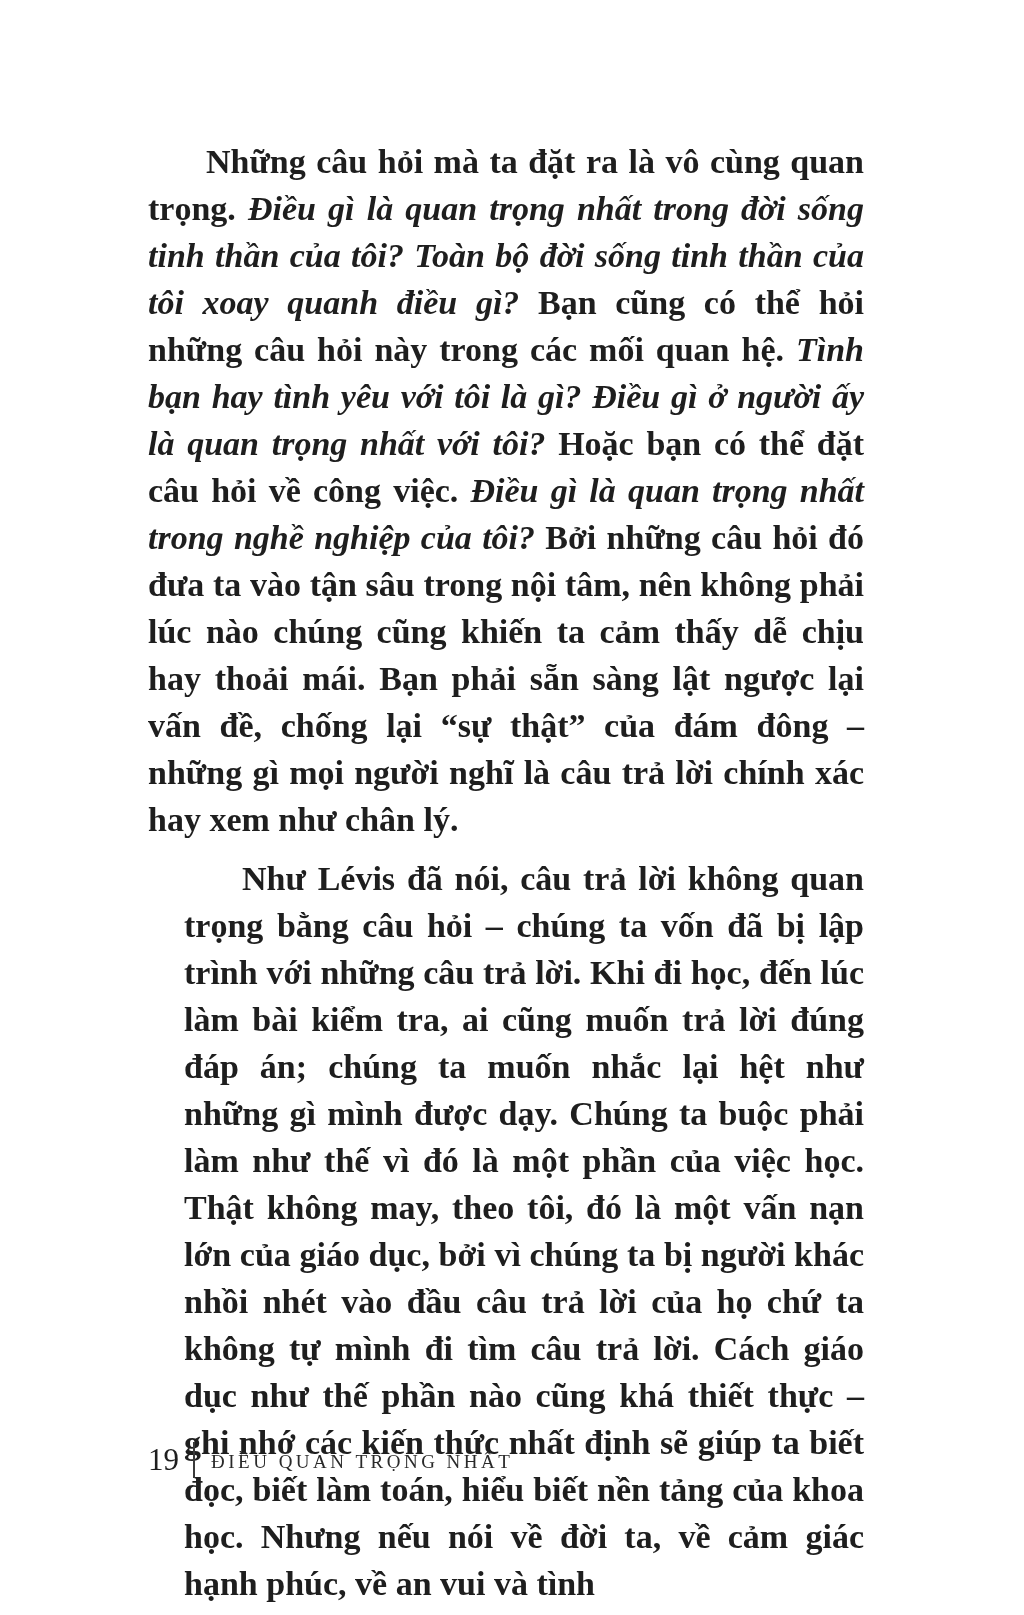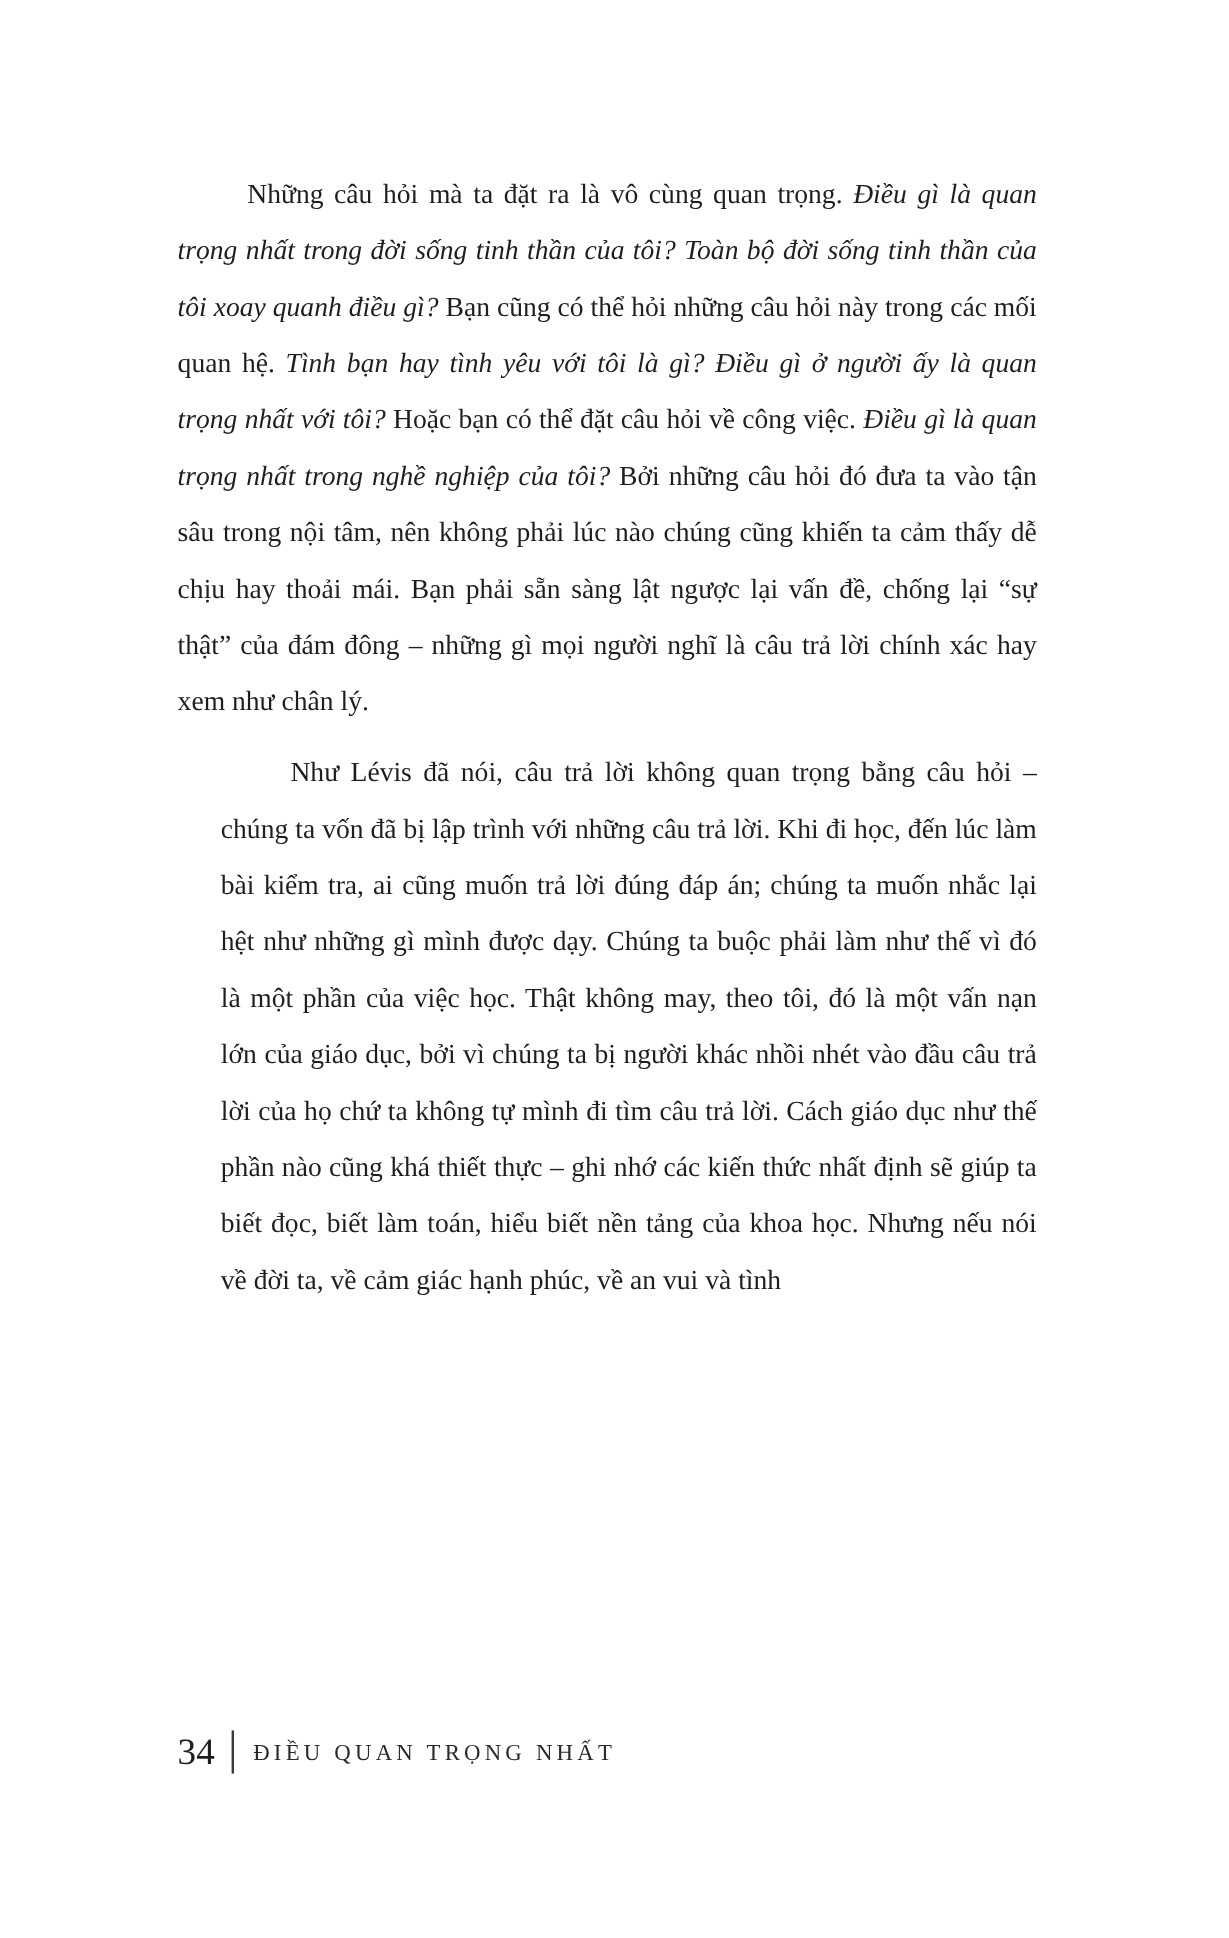--- a/index.html
+++ b/index.html
@@ -11,24 +11,25 @@
     background: #ffffff;
     font-family: "Liberation Serif", "DejaVu Serif", serif;
     color: #1e1e1e;
     overflow: hidden;
   }
   .text-block {
     position: absolute;
     left: 148px;
     top: 138px;
     width: 716px;
-    font-size: 23px;
+    font-size: 34px;
     line-height: 47px;
     text-align: justify;
     color: #1e1e1e;
+    font-weight: bold;
   }
   .para {
     margin: 0 0 12px 0;
     text-indent: 58px;
   }
   .para:last-child { margin-bottom: 0; margin-left: 36px; }
   .para .it { font-style: italic; }
   .footer {
     position: absolute;
     left: 148px;
@@ -59,18 +60,18 @@
 <body>
 
 <div class="page">
 
   <div class="text-block">
       <p class="para"><span class="">Những câu hỏi mà ta đặt ra là vô cùng quan trọng. </span><span class="it">Điều gì là quan trọng nhất trong đời sống tinh thần của tôi? Toàn bộ đời sống tinh thần của tôi xoay quanh điều gì?</span><span class=""> Bạn cũng có thể hỏi những câu hỏi này trong các mối quan hệ. </span><span class="it">Tình bạn hay tình yêu với tôi là gì? Điều gì ở người ấy là quan trọng nhất với tôi?</span><span class=""> Hoặc bạn có thể đặt câu hỏi về công việc. </span><span class="it">Điều gì là quan trọng nhất trong nghề nghiệp của tôi?</span><span class=""> Bởi những câu hỏi đó đưa ta vào tận sâu trong nội tâm, nên không phải lúc nào chúng cũng khiến ta cảm thấy dễ chịu hay thoải mái. Bạn phải sẵn sàng lật ngược lại vấn đề, chống lại “sự thật” của đám đông – những gì mọi người nghĩ là câu trả lời chính xác hay xem như chân lý.</span></p>
       <p class="para"><span class="">Như Lévis đã nói, câu trả lời không quan trọng bằng câu hỏi – chúng ta vốn đã bị lập trình với những câu trả lời. Khi đi học, đến lúc làm bài kiểm tra, ai cũng muốn trả lời đúng đáp án; chúng ta muốn nhắc lại hệt như những gì mình được dạy. Chúng ta buộc phải làm như thế vì đó là một phần của việc học. Thật không may, theo tôi, đó là một vấn nạn lớn của giáo dục, bởi vì chúng ta bị người khác nhồi nhét vào đầu câu trả lời của họ chứ ta không tự mình đi tìm câu trả lời. Cách giáo dục như thế phần nào cũng khá thiết thực – ghi nhớ các kiến thức nhất định sẽ giúp ta biết đọc, biết làm toán, hiểu biết nền tảng của khoa học. Nhưng nếu nói về đời ta, về cảm giác hạnh phúc, về an vui và tình</span></p>
     </div>
 
   <div class="footer">
-    <span class="page-number">34</span>
+    <span class="page-number">19</span>
     <span class="sep"></span>
     <span class="running-title">ĐIỀU QUAN TRỌNG NHẤT</span>
   </div>
 
 </div>
 
 </body></html>

